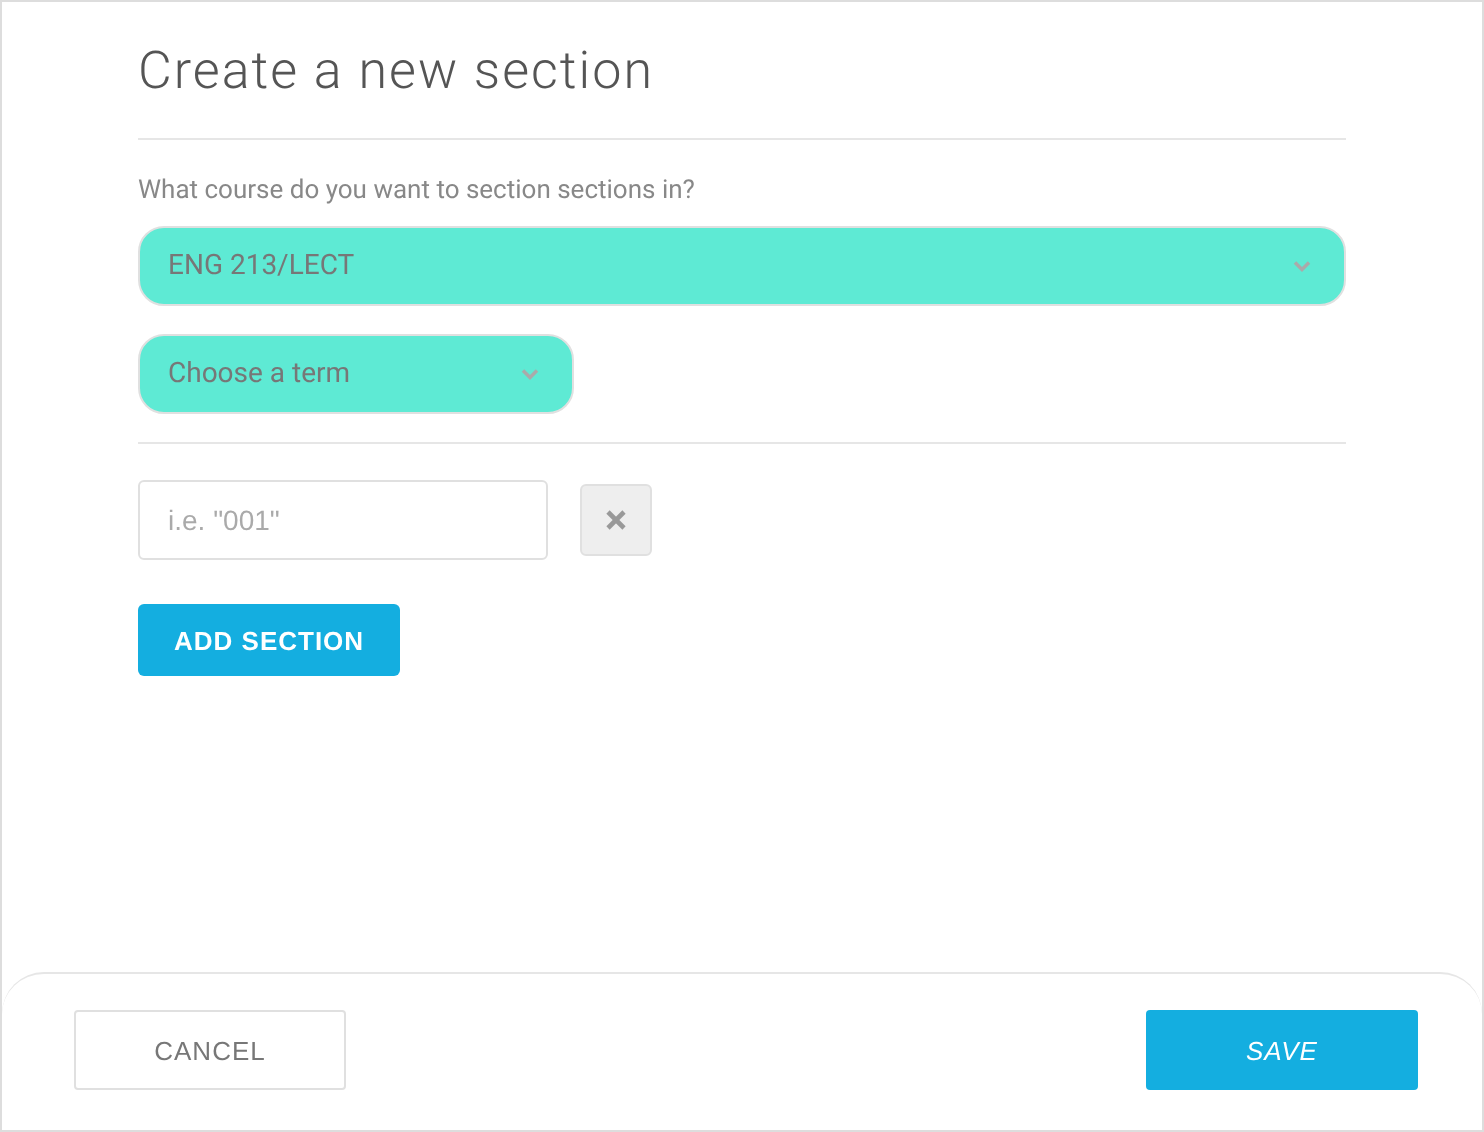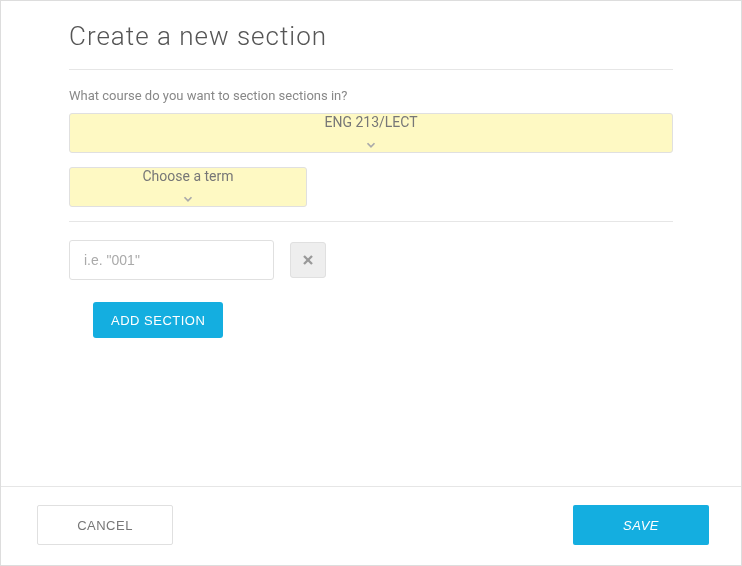--- a/index.html
+++ b/index.html
@@ -31,36 +31,35 @@
       margin: 0 0 18px 0;
     }
     .field-label {
       font-size: 13px;
       color: #888;
       margin-bottom: 10px;
       font-weight: 400;
     }
     .select-field {
       position: relative;
-      background: #fef9c3;
-      border: 1px solid #e0e0e0;
-      border-radius: 3px;
+      background: #5eead4;
+      border: 1px solid #e0e0e0;
+      border-radius: 13px;
       height: 40px;
       display: flex;
       align-items: center;
       padding: 0 14px;
       cursor: pointer;
       margin-bottom: 14px;
-      flex-direction: column;
     }
     .select-field.full {
       width: 100%;
     }
     .select-field.term {
-      width: 238px;
+      width: 218px;
     }
     .select-text {
       font-size: 14px;
       color: #777;
       flex: 1;
     }
     .chevron {
       width: 14px;
       height: 14px;
       color: #aaa;
@@ -105,35 +104,35 @@
       flex-shrink: 0;
     }
     .add-section-btn {
       background: #14aee0;
       color: #fff;
       border: none;
       border-radius: 3px;
       height: 36px;
       padding: 0 18px;
       font-size: 13px;
-      font-weight: 400;
+      font-weight: 700;
       letter-spacing: 0.5px;
       cursor: pointer;
-      margin-left: 24px;
     }
     .dialog-footer {
       position: absolute;
       bottom: 0;
       left: 0;
       right: 0;
       border-top: 1px solid #e6e6e6;
       padding: 18px 32px 20px 36px;
       display: flex;
       justify-content: space-between;
       align-items: center;
+      border-radius: 21px;
     }
     .cancel-btn {
       background: #fff;
       color: #777;
       border: 1px solid #e0e0e0;
       border-radius: 2px;
       height: 40px;
       width: 136px;
       font-size: 13px;
       font-weight: 400;

